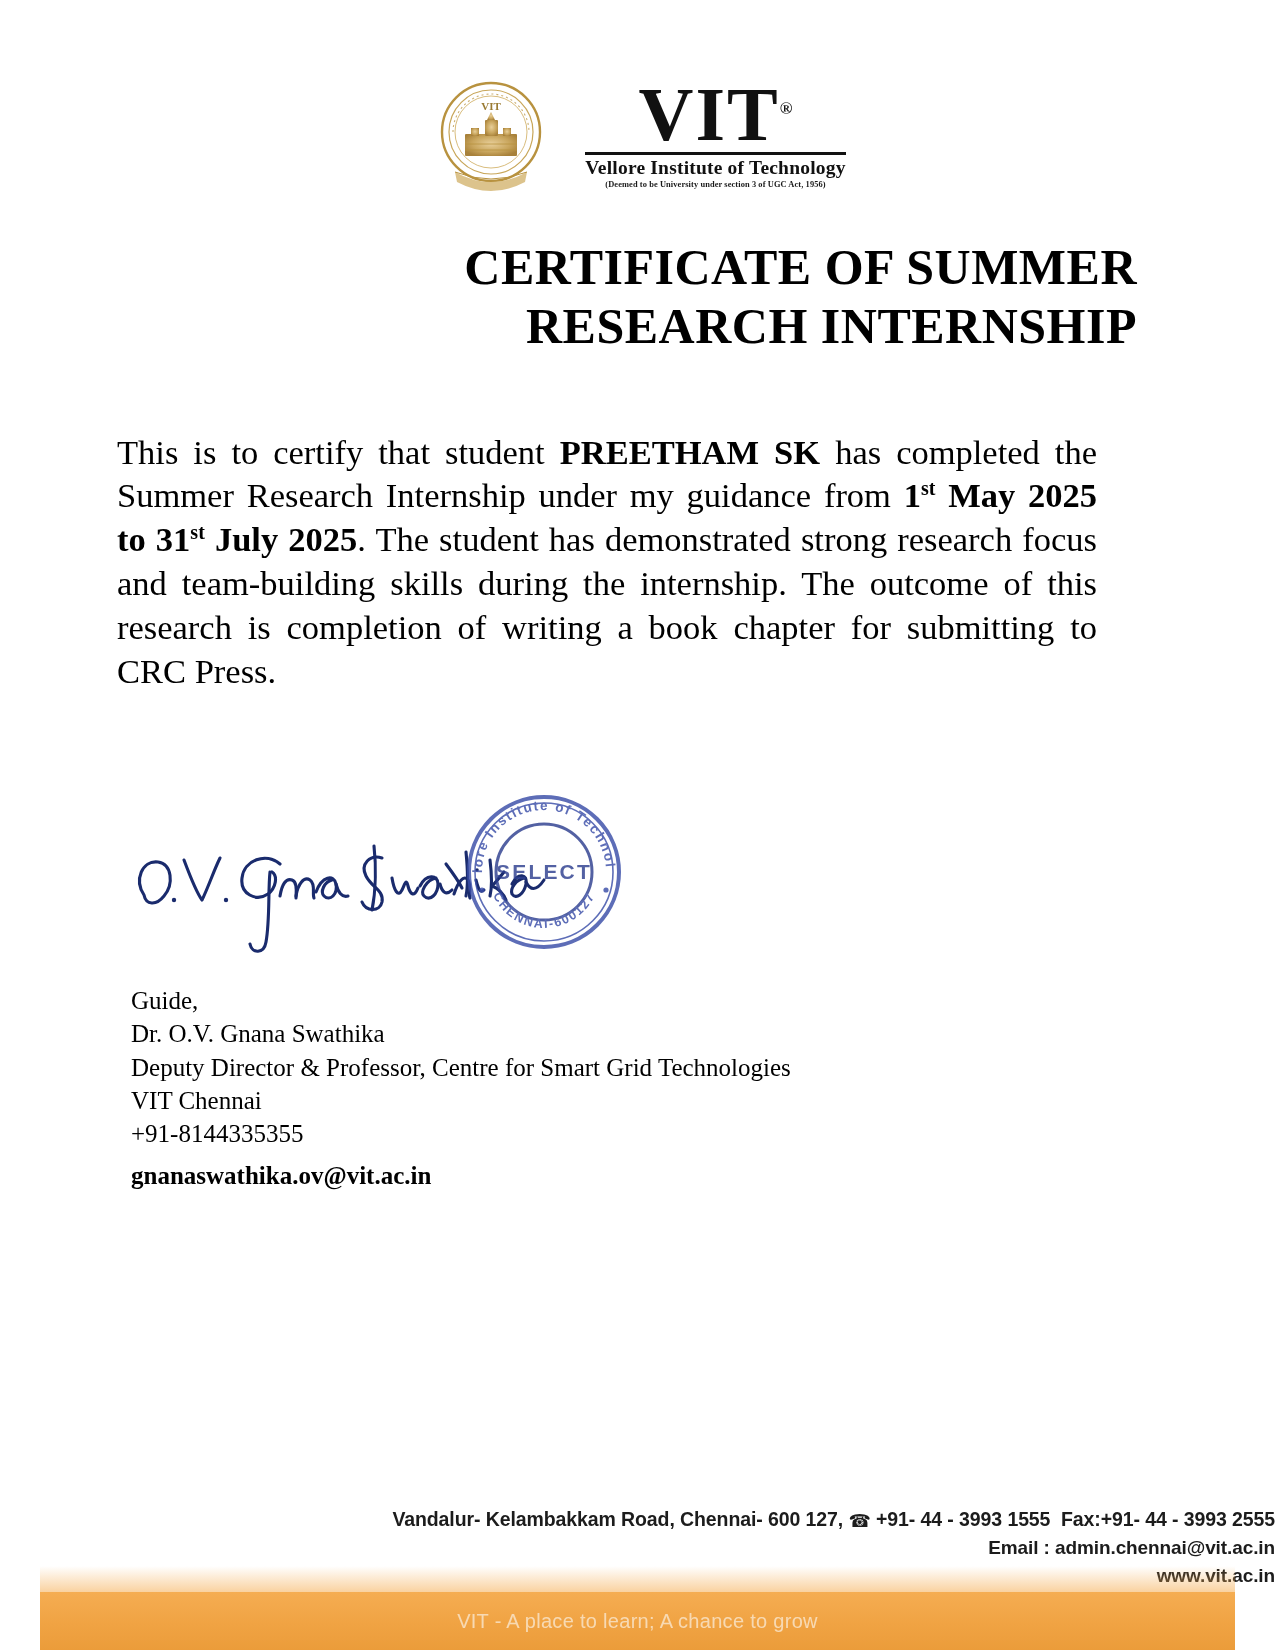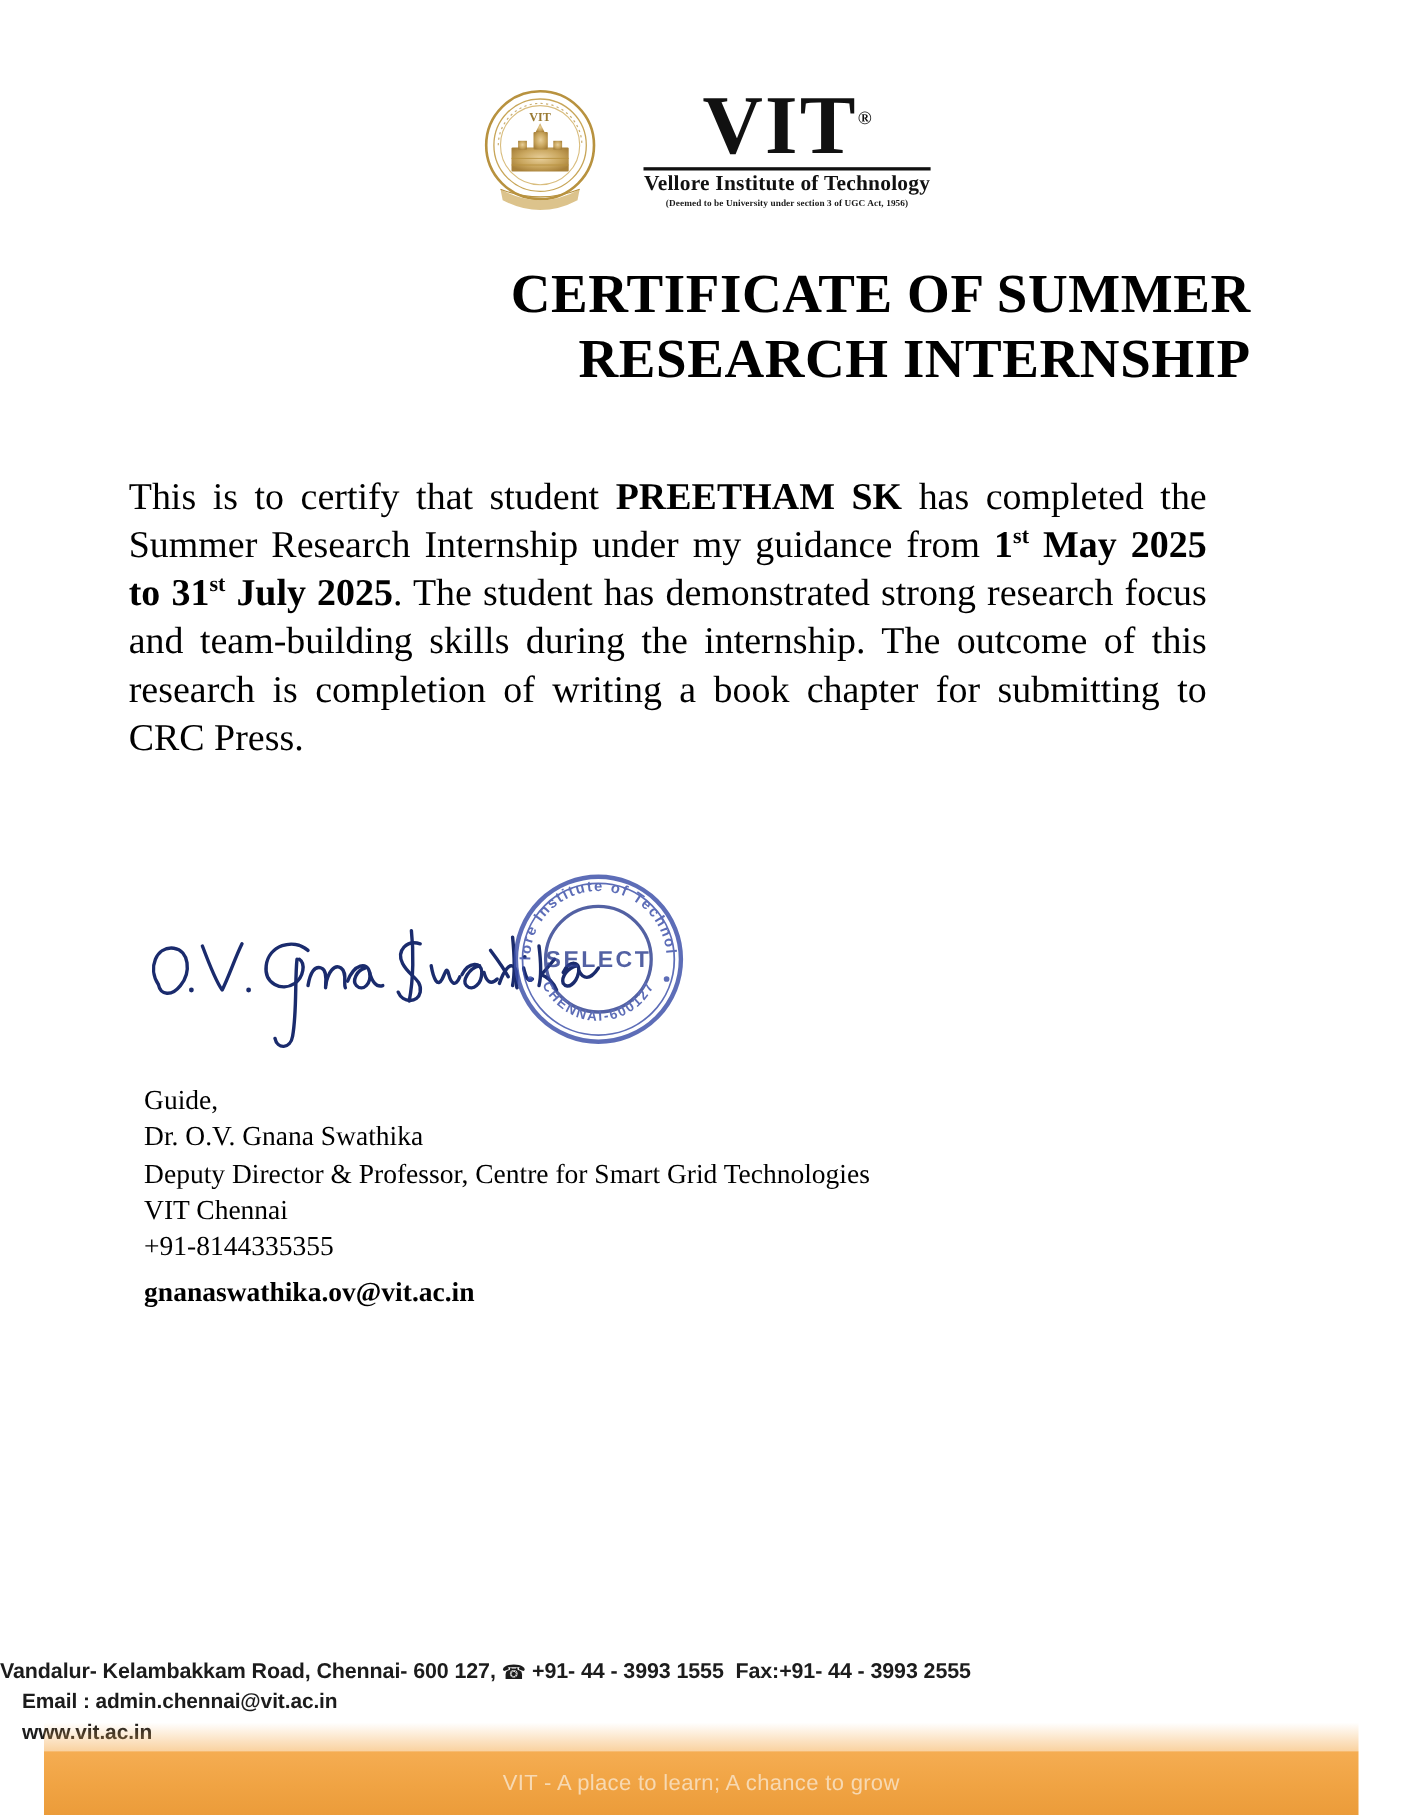--- a/index.html
+++ b/index.html
@@ -145,21 +145,21 @@
     display: block;
   }
   .guide-line { display: block; white-space: nowrap; }
 
   
   .footer {
     position: absolute;
     bottom: 63px;
     left: 0;
     width: 1275px;
-    text-align: left;
+    text-align: right;
     font-family: "Liberation Sans", "DejaVu Sans", sans-serif;
     color: #1c1c1c;
   }
   .footer-line1 {
     font-size: 19.5px;
     font-weight: bold;
     letter-spacing: -0.1px;
     white-space: nowrap;
   }
   .footer-line2, .footer-line3 {

